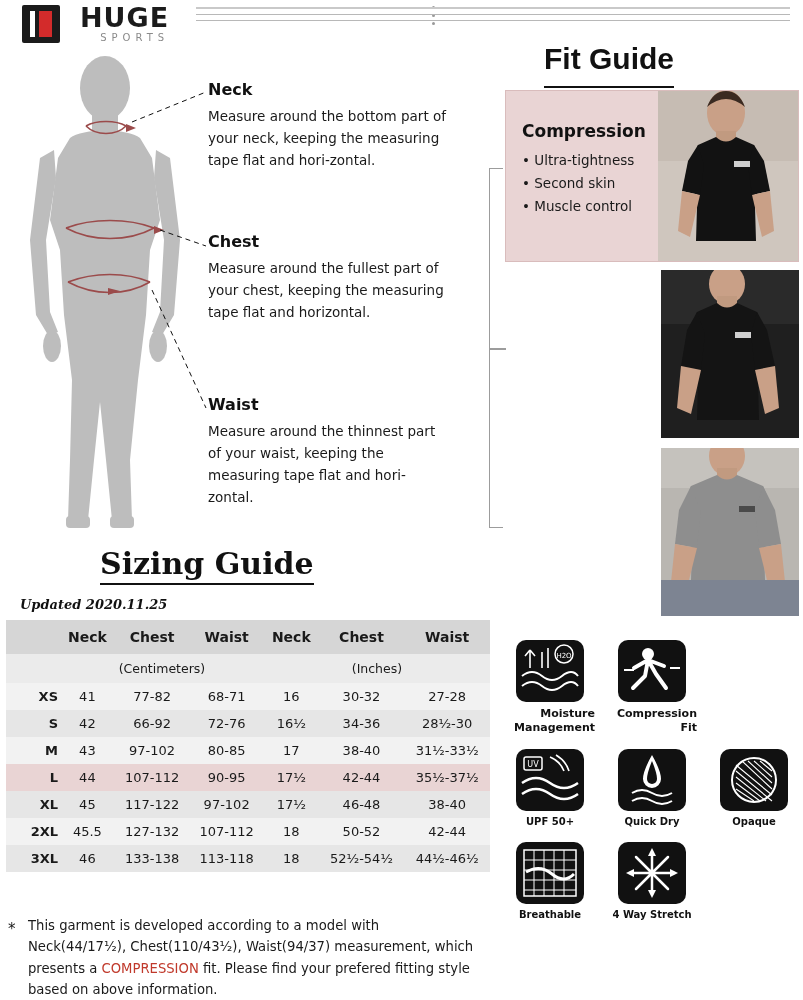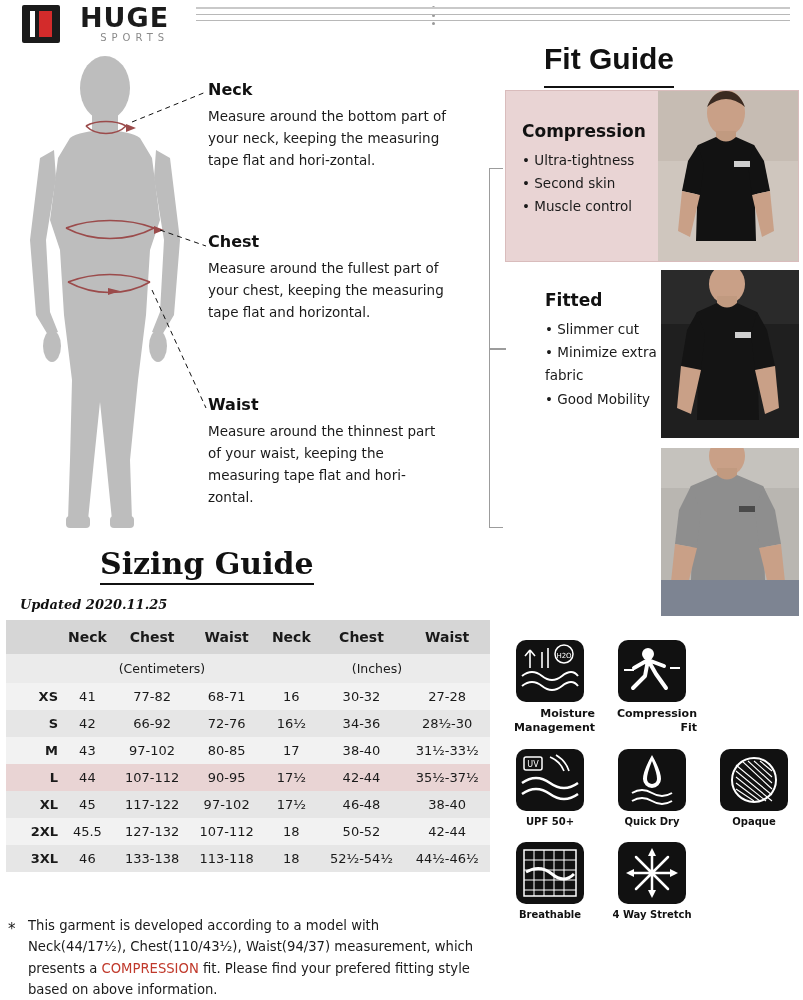--- a/index.html
+++ b/index.html
@@ -364,29 +364,20 @@
     <path d="M96 54 L106 70 L112 100 L94 104 L90 74 Z" fill="#121212"></path>
 
     <path d="M24 100 L20 140 L32 146 L42 104 Z" fill="#c9a087"></path>
     <path d="M112 100 L116 140 L104 146 L94 104 Z" fill="#c9a087"></path>
 
     <rect x="76" y="70" width="16" height="6" fill="#cfcfcf"></rect>
   </svg>
 </div>
 
 <div class="fit-card card-fitted">
-  <div class="txt">
-    <div class="fit-head">Fitted</div>
-    <div class="fit-list">
-      <div>• Slimmer cut</div>
-      <div>• Minimize extra</div>
-      <div>   fabric</div>
-      <div>• Good Mobility</div>
-    </div>
-  </div>
   <svg style="position:absolute;right:0;top:0;" width="138" height="168" viewBox="0 0 138 168">
     <rect width="138" height="168" fill="#1f1f1f"></rect>
     <rect x="0" y="0" width="138" height="54" fill="#2a2a2a"></rect>
     <ellipse cx="66" cy="14" rx="18" ry="20" fill="#c9a087"></ellipse>
     <rect x="56" y="26" width="20" height="14" fill="#c19a80"></rect>
     <path d="M36 42 L56 33 q10 9 20 0 L96 42 L106 66 L96 72 L98 150 L36 150 L38 72 L28 66 Z" fill="#141414"></path>
     <path d="M36 42 L26 60 L20 96 L40 100 L44 64 Z" fill="#141414"></path>
     <path d="M96 42 L106 60 L114 96 L94 100 L90 64 Z" fill="#141414"></path>
     <path d="M20 96 L16 138 L30 144 L40 100 Z" fill="#c9a087"></path>
     <path d="M114 96 L118 138 L104 144 L94 100 Z" fill="#c9a087"></path>

